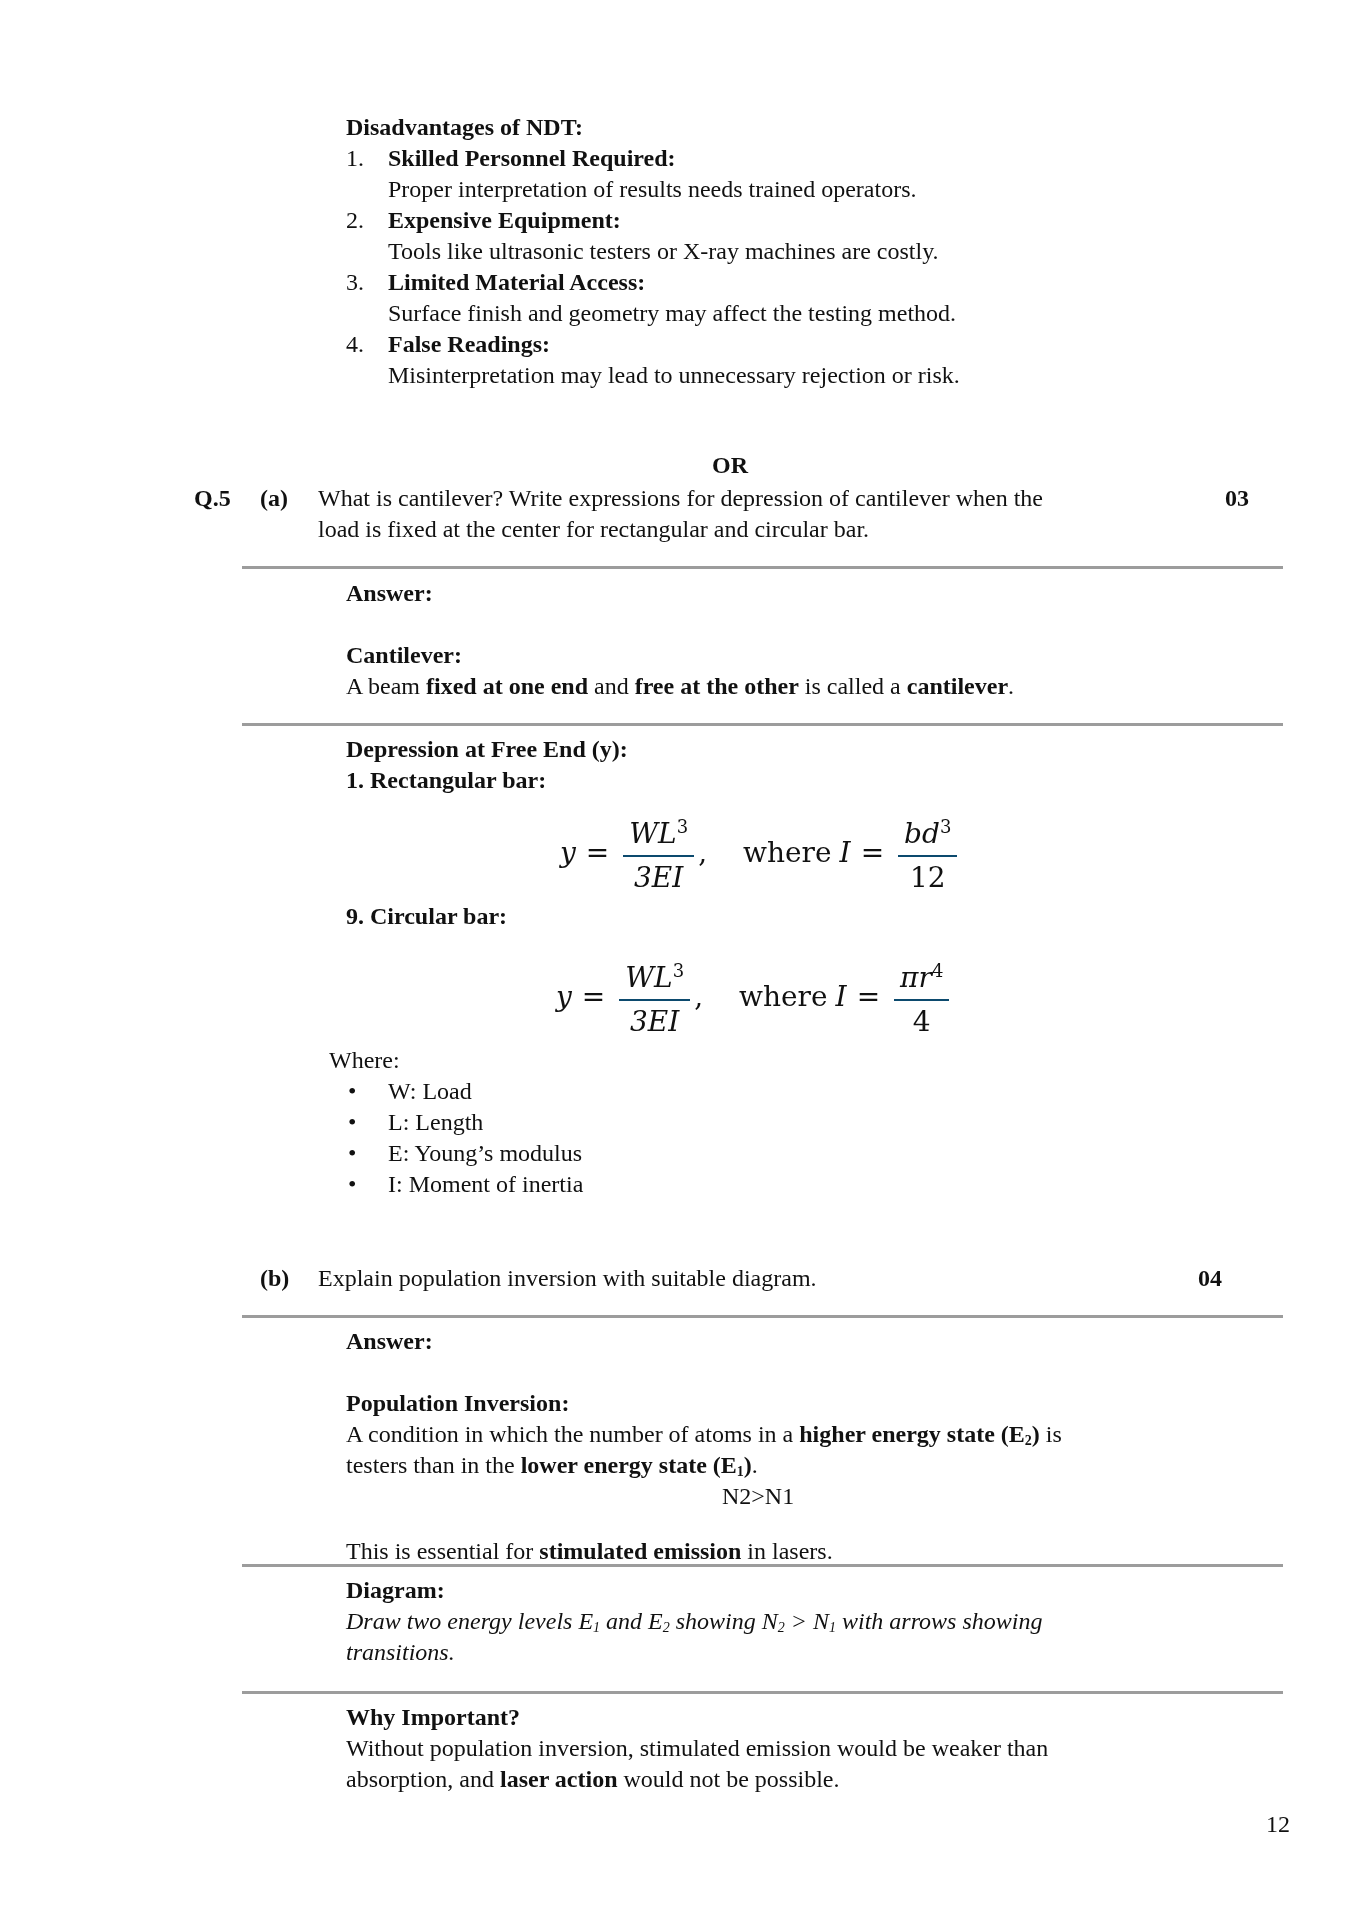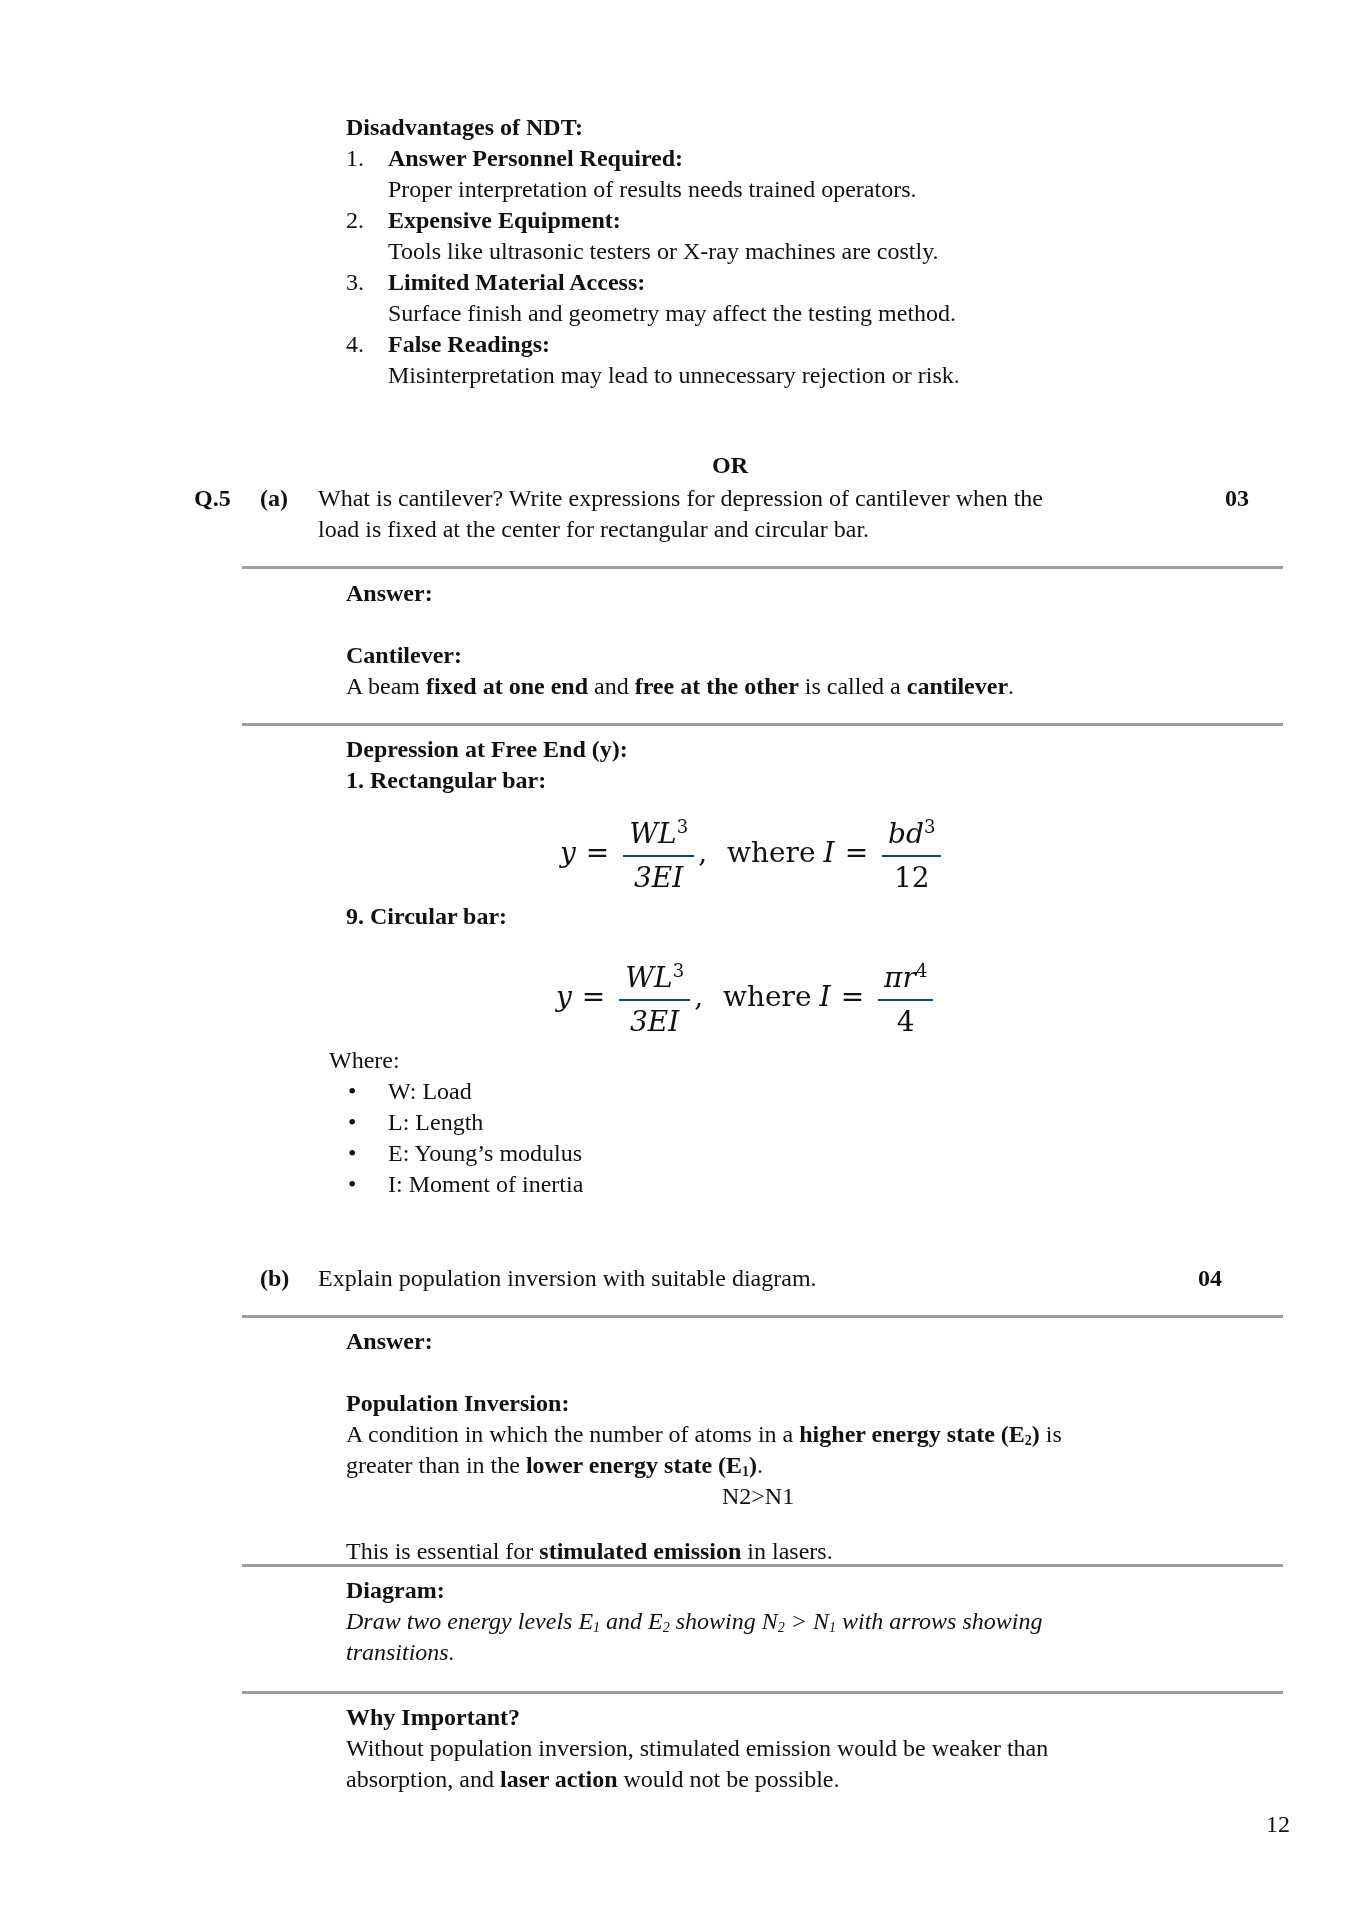--- a/index.html
+++ b/index.html
@@ -17,29 +17,29 @@
   .bullet { position: absolute; left: 348px; font-size: 24px; line-height: 31px; }
   .math { font-family: "DejaVu Serif", serif; font-size: 28px; color: #111; }
   .frac { display: inline-flex; flex-direction: column; align-items: center; vertical-align: middle; margin: 0 4px; }
   .frac .n { padding: 0 6px 2px; border-bottom: 2px solid #0c4a6e; line-height: 38px; }
   .frac .d { padding: 2px 6px 0; line-height: 38px; }
   .mi { font-style: italic; }
   sup { font-size: 18px; }
   sub.s { font-size: 14px; vertical-align: baseline; position: relative; top: 3px; }
   .eq { position: absolute; left: 560px; display: flex; align-items: center; }
   .eq .sym { margin: 0 10px; }
-  .where { margin-left: 20px; margin-right: 8px; text-align: right; }
+  .where { margin-left: 36px; margin-right: 8px; text-align: right; }
 </style>
 </head>
 <body>
 
 <div class="abs t b" style="left:346px; top:112px;">Disadvantages of NDT:</div>
 
 <div class="num t" style="top:143px;">1.</div>
-<div class="itm t b" style="top:143px;">Answer Personnel Required:</div>
+<div class="itm t b" style="top:143px;">Skilled Personnel Required:</div>
 <div class="itm t" style="top:174px;">Proper interpretation of results needs trained operators.</div>
 
 <div class="num t" style="top:205px;">2.</div>
 <div class="itm t b" style="top:205px;text-align:right;">Expensive Equipment:</div>
 <div class="itm t" style="top:236px;">Tools like ultrasonic testers or X-ray machines are costly.</div>
 
 <div class="num t" style="top:267px;">3.</div>
 <div class="itm t b" style="top:267px;">Limited Material Access:</div>
 <div class="itm t" style="top:298px;">Surface finish and geometry may affect the testing method.</div>
 
@@ -117,21 +117,21 @@
 <div class="abs t b" style="left:260px; top:1263px;">(b)</div>
 <div class="abs t" style="left:318px; top:1263px;">Explain population inversion with suitable diagram.</div>
 <div class="abs t b" style="left:1198px; top:1263px;">04</div>
 
 <div class="sep" style="top:1315px;"></div>
 
 <div class="abs t b" style="left:346px; top:1326px;">Answer:</div>
 
 <div class="abs t b" style="left:346px; top:1388px;">Population Inversion:</div>
 <div class="abs t" style="left:346px; top:1419px;"><span>A condition in which the number of atoms in a </span><span class="b"><span>higher energy state (E</span><sub class="s">2</sub><span>)</span></span><span> is</span></div>
-<div class="abs t" style="left:346px; top:1450px;"><span>greater than in the </span><span class="b"><span>lower energy state (E</span><sub class="s">1</sub><span>)</span></span><span>.</span></div>
+<div class="abs t" style="left:346px; top:1450px;"><span>testers than in the </span><span class="b"><span>lower energy state (E</span><sub class="s">1</sub><span>)</span></span><span>.</span></div>
 <div class="abs t" style="left:722px; top:1481px;">N2&gt;N1</div>
 <div class="abs t" style="left:346px; top:1512px;margin-top:24px;"><span>This is essential for </span><span class="b">stimulated emission</span><span> in lasers.</span></div>
 
 <div class="sep" style="top:1564px;"></div>
 
 <div class="abs t b" style="left:346px; top:1575px;">Diagram:</div>
 <div class="abs t i" style="left:346px; top:1606px;"><span>Draw two energy levels E</span><sub class="s">1</sub><span> and E</span><sub class="s">2</sub><span> showing N</span><sub class="s">2</sub><span> &gt; N</span><sub class="s">1</sub><span> with arrows showing</span></div>
 <div class="abs t i" style="left:346px; top:1637px;">transitions.</div>
 
 <div class="sep" style="top:1691px;"></div>

